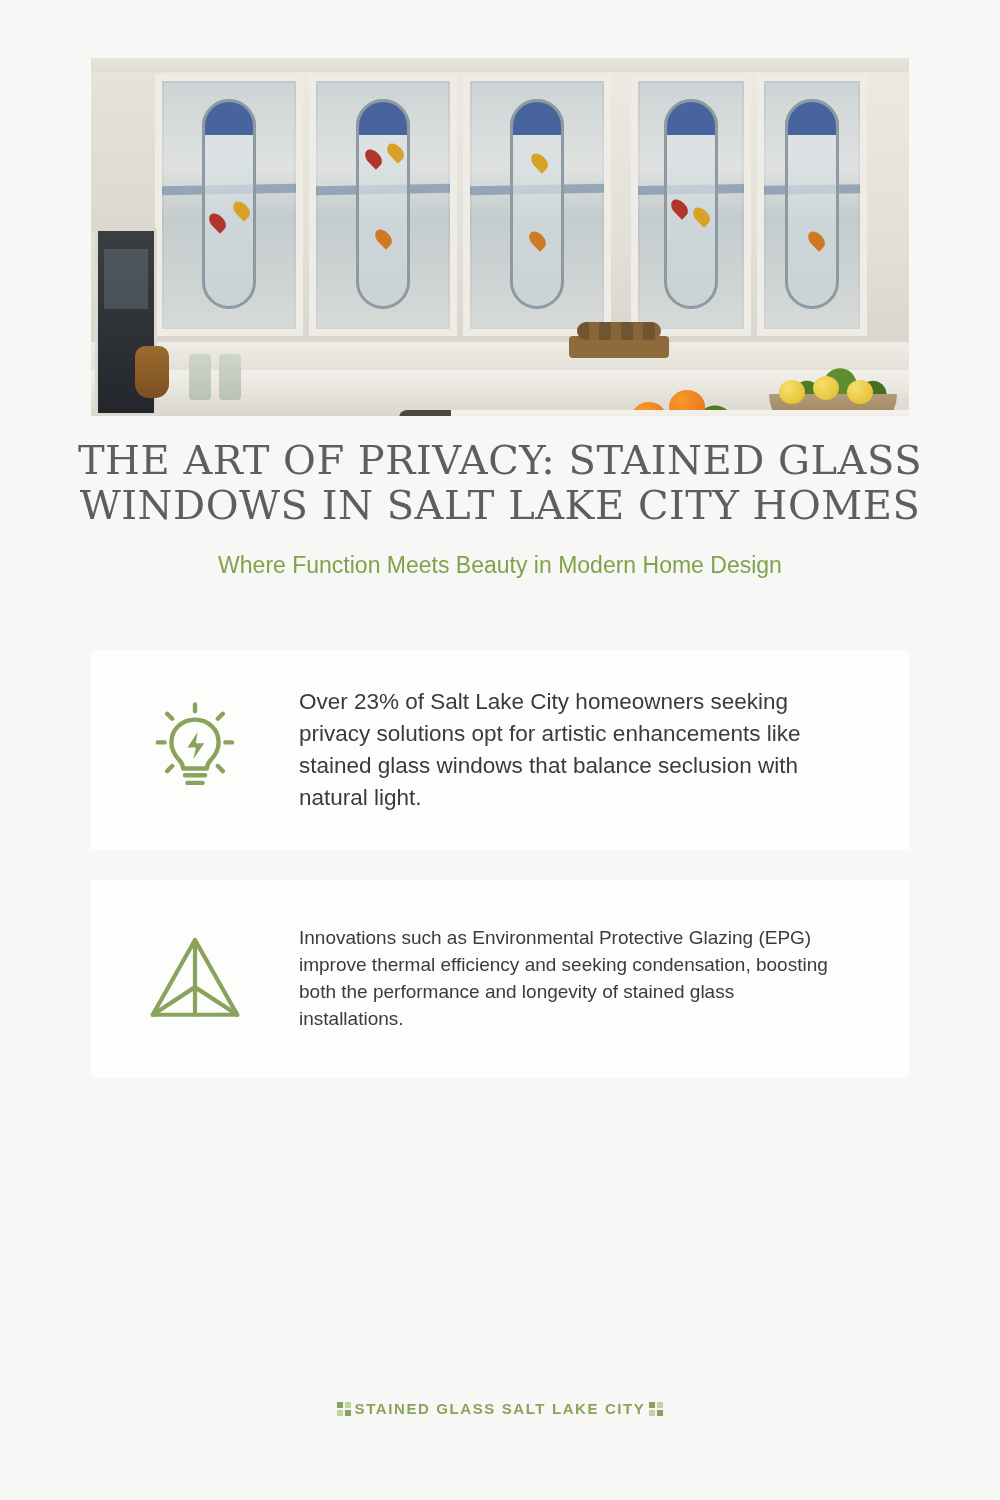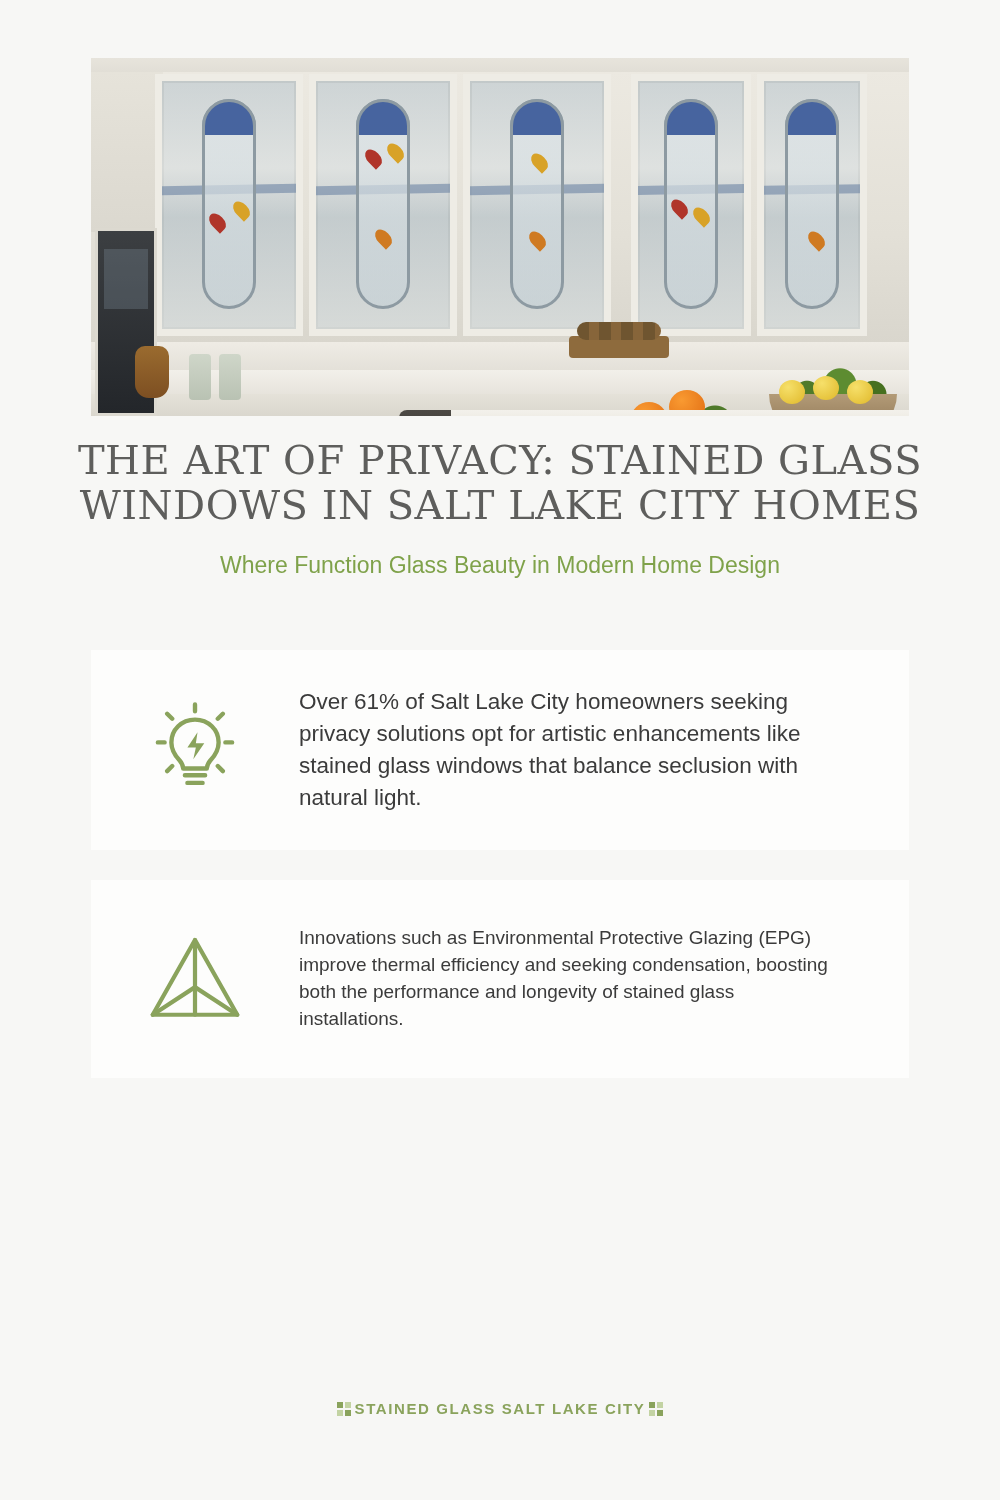--- a/index.html
+++ b/index.html
@@ -324,32 +324,32 @@
         <div class="lemon" style="left:44px;top:-18px;"></div>
         <div class="lemon" style="left:78px;top:-14px;"></div>
       </div>
       <div class="orange-f" style="left:540px;top:344px;"></div>
       <div class="orange-f" style="left:578px;top:332px;"></div>
       <div class="h-island"></div>
     </div>
   </div>
 
   <h1 class="title">THE ART OF PRIVACY: STAINED GLASS WINDOWS IN SALT LAKE CITY HOMES</h1>
-  <p class="subtitle">Where Function Glass Beauty in Modern Home Design</p>
+  <p class="subtitle">Where Function Meets Beauty in Modern Home Design</p>
 
   <div class="card card-1">
     <div class="icon-cell">
       <svg width="108" height="108" viewBox="0 0 64 64" fill="none" stroke="#8aa35c" stroke-width="2.6" stroke-linecap="round" stroke-linejoin="round">
         <path d="M32 14c-8 0-14 6-14 13.5 0 5 2.6 8.2 4.8 10.6 1.4 1.6 2.2 2.8 2.2 4.9h14c0-2.1.8-3.3 2.2-4.9C43.4 35.7 46 32.5 46 27.5 46 20 40 14 32 14z"></path>
         <path d="M26 47h12M27.5 51.5h9"></path>
         <path d="M33.5 21.5l-6 9h5l-1.5 7 6.5-9.5h-5z" fill="#8aa35c" stroke="none"></path>
         <path d="M32 5v4M14 27.5h-4M54 27.5h-4M18.5 13.5l-3-3M45.5 13.5l3-3M18.5 41.5l-3 3M45.5 41.5l3 3"></path>
       </svg>
     </div>
-    <div class="text-cell t-lg">Over 61% of Salt Lake City homeowners seeking privacy solutions opt for artistic enhancements like stained glass windows that balance seclusion with natural light.</div>
+    <div class="text-cell t-lg">Over 23% of Salt Lake City homeowners seeking privacy solutions opt for artistic enhancements like stained glass windows that balance seclusion with natural light.</div>
   </div>
 
   <div class="card card-2">
     <div class="icon-cell">
       <svg width="104" height="104" viewBox="0 0 64 64" fill="none" stroke="#8aa35c" stroke-width="2.6" stroke-linecap="round" stroke-linejoin="round">
         <path d="M32 8L58 54H6L32 8z"></path>
         <path d="M32 8v46"></path>
         <path d="M6 54l26-17 26 17"></path>
       </svg>
     </div>

